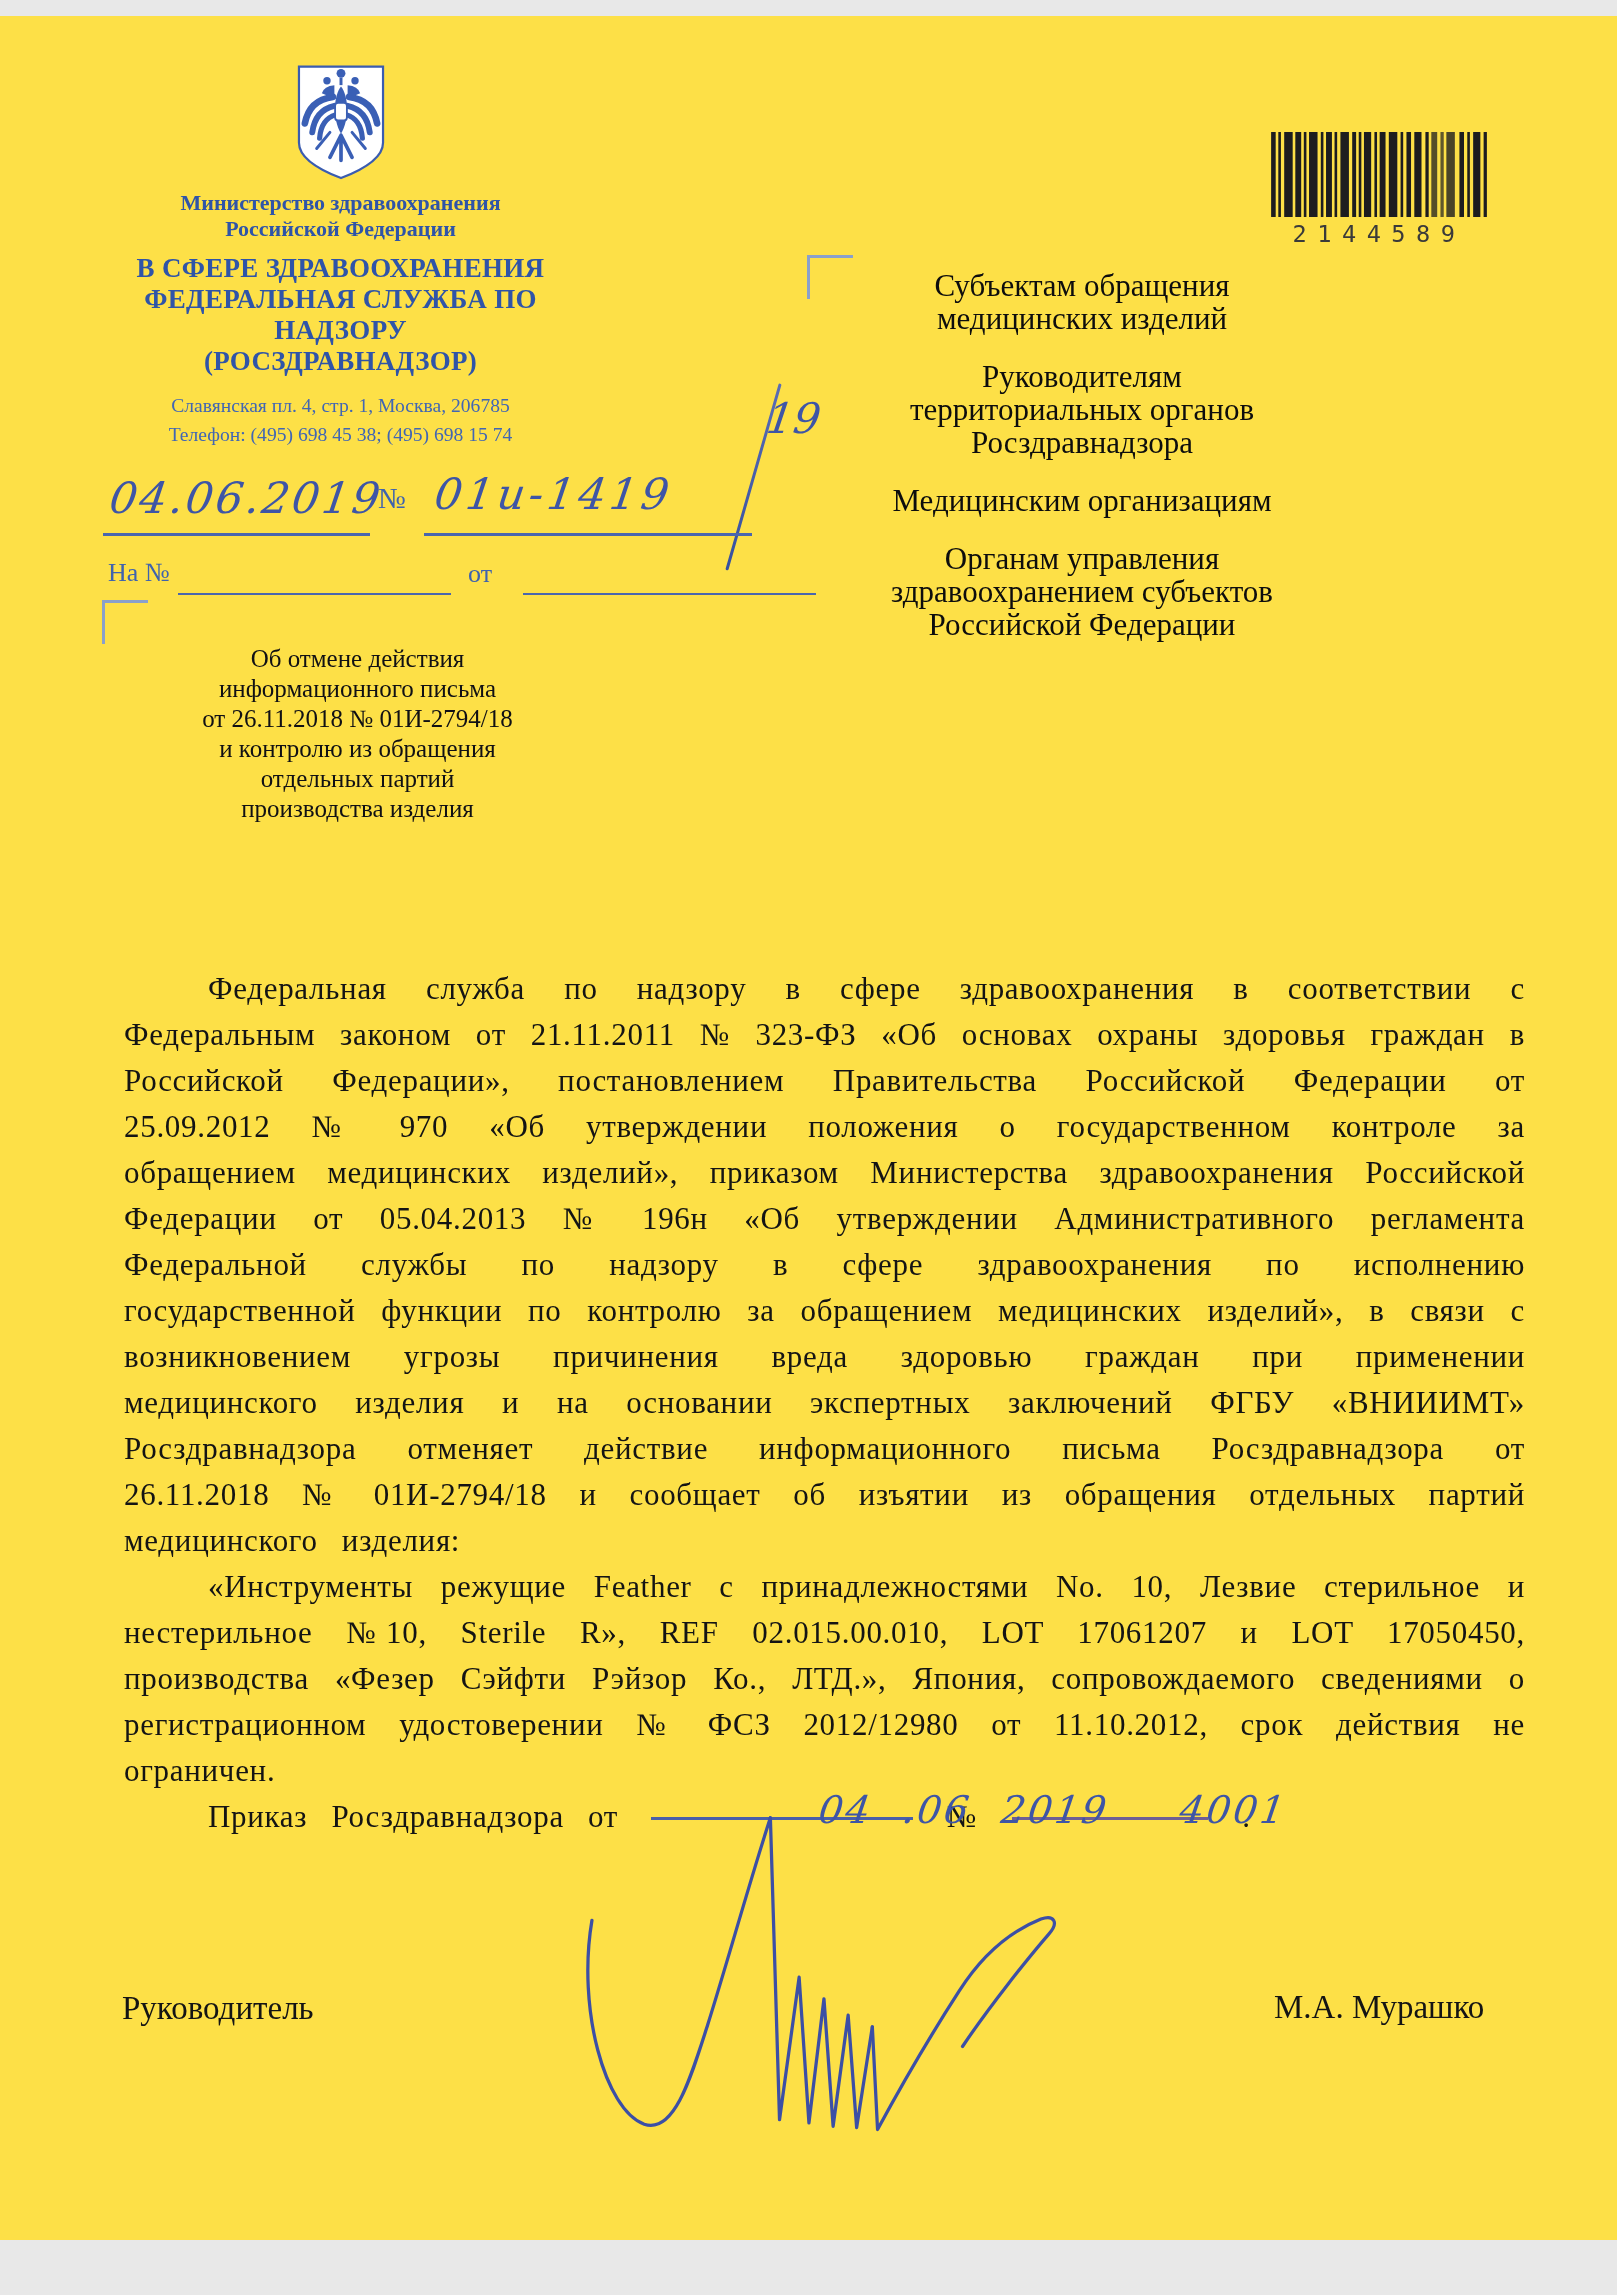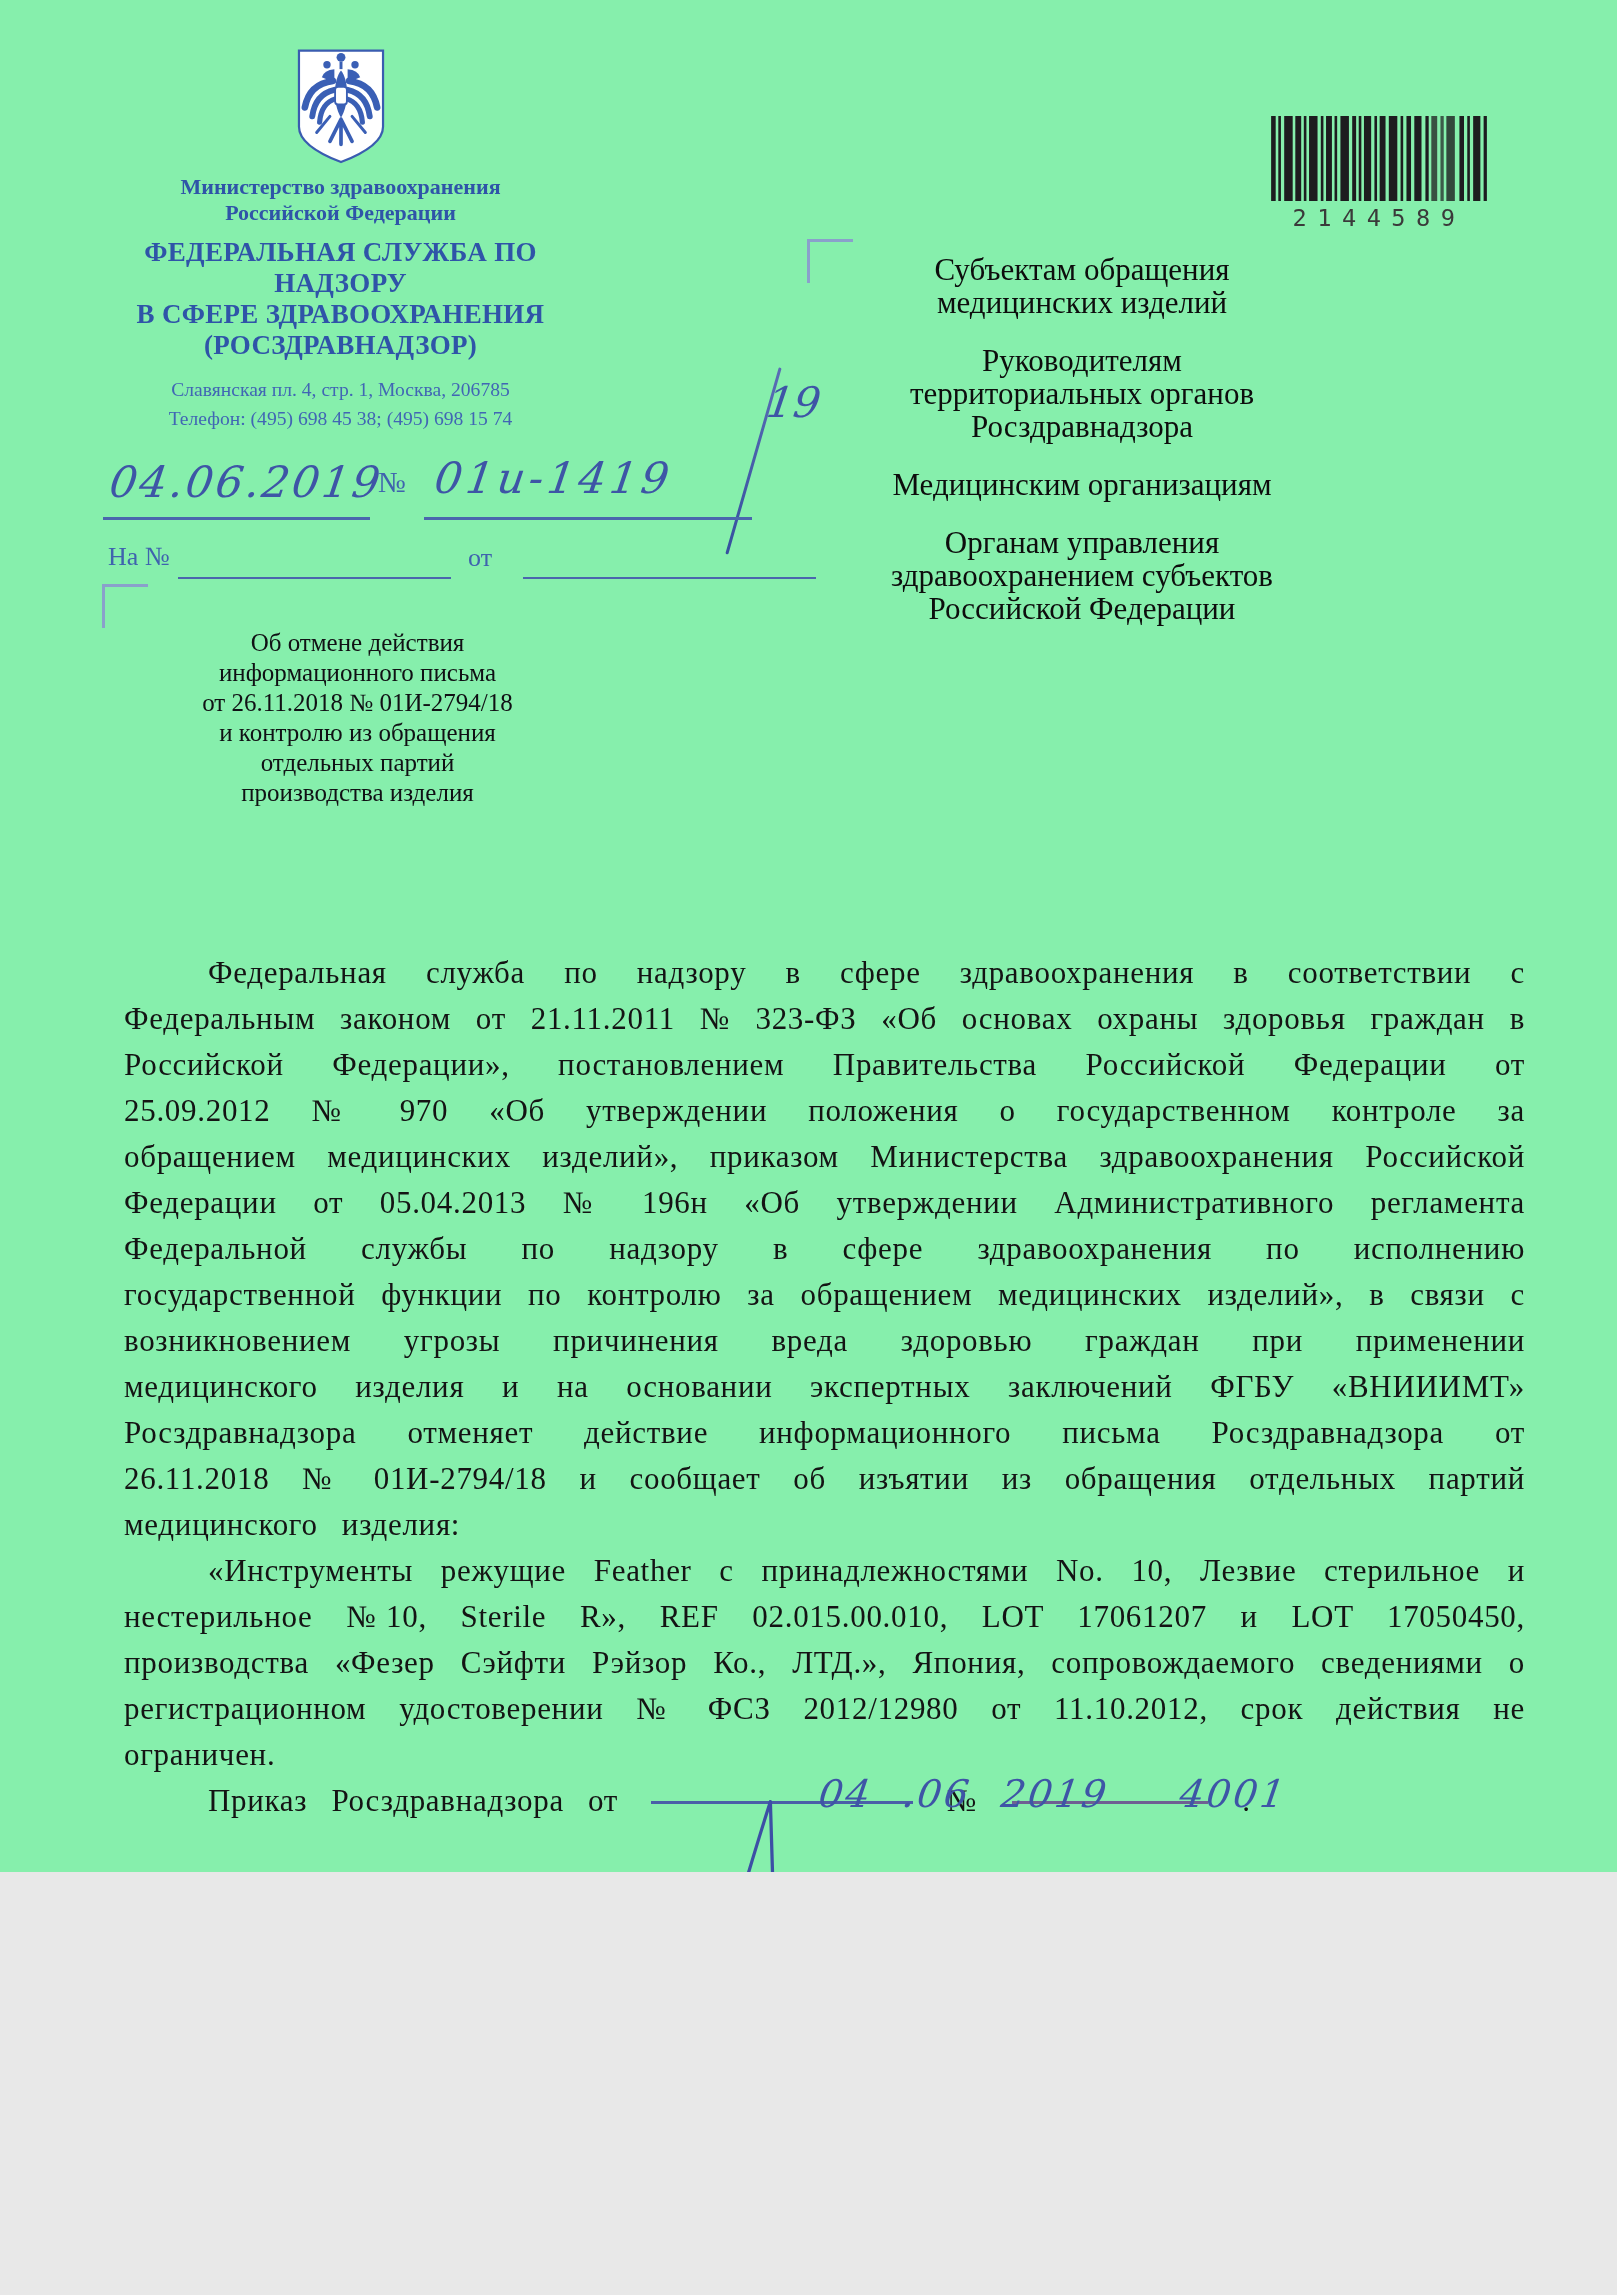--- a/index.html
+++ b/index.html
@@ -1,18 +1,18 @@
 <!DOCTYPE html>
 <html style="font-size:10.5px"><head>
 <meta charset="utf-8">
 <style>
   html,body { margin:0; padding:0; background:#e8e8e8; }
   .page {
-    position:relative; width:1617px; height:1872px;
-    background:#86efac; margin:0 auto; overflow:hidden;
+    position:relative; width:1617px; height:2224px;
+    background:#fde047; margin:16px auto; overflow:hidden;
     font-family:"Liberation Serif", serif; color:#161616;
   }
   
   .letterhead { position:absolute; left:79px; top:47px; width:523px; text-align:center; }
   .coat { display:block; margin:0 auto; }
   .ministry { margin-top:9.2px; font-weight:bold; font-size:22px; line-height:26px; color:#2f54a8; }
   .service  { margin-top:10.5px; font-weight:bold; font-size:27px; line-height:31px; color:#2f54a8; letter-spacing:0.3px; }
   .address-block { margin-top:14.4px; font-size:19.6px; line-height:29px; color:#4166b4; }
   
   .barcode-wrap { position:absolute; left:1271px; top:116px; width:216px; text-align:center; }
@@ -86,22 +86,22 @@
         <circle cx="65" cy="14" r="6"></circle>
         <rect x="63" y="20" width="4" height="10"></rect>
       </g>
       <rect x="57" y="54" width="16" height="24" rx="4" fill="#ffffff" stroke="#3a5fb5" stroke-width="2.5"></rect>
     </svg>
     <div class="ministry">
       <div>Министерство здравоохранения</div>
       <div>Российской Федерации</div>
     </div>
     <div class="service">
+      <div>В СФЕРЕ ЗДРАВООХРАНЕНИЯ</div>
       <div>ФЕДЕРАЛЬНАЯ СЛУЖБА ПО НАДЗОРУ</div>
-      <div>В СФЕРЕ ЗДРАВООХРАНЕНИЯ</div>
       <div>(РОСЗДРАВНАДЗОР)</div>
     </div>
     <div class="address-block">
       <div>Славянская пл. 4, стр. 1, Москва, 206785</div>
       <div>Телефон: (495) 698 45 38; (495) 698 15 74</div>
     </div>
   </div>
 
   <div class="barcode-wrap">
     <svg width="216" height="85" viewBox="0 0 330 130">

